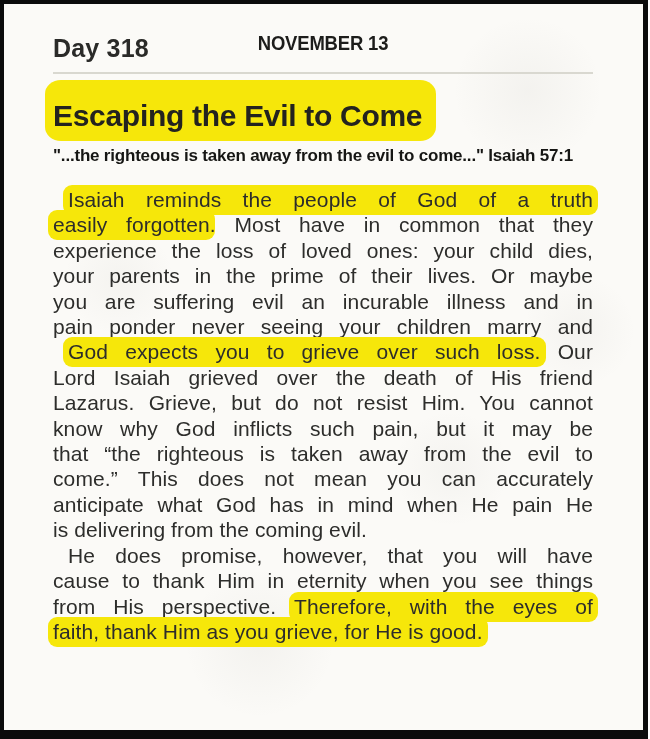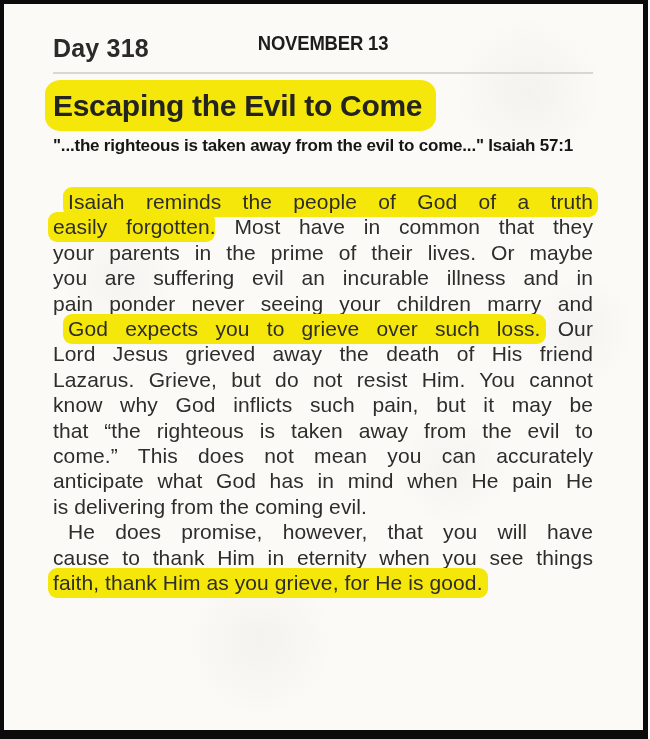--- a/index.html
+++ b/index.html
@@ -39,34 +39,34 @@
 
   .rule { height:2px; background:#d9d8d0; margin-top:8px; }
 
   
   .title { margin-top:6px; line-height:40px; white-space:nowrap; }
   .title .hl-title {
     display:inline-block;
     background:var(--hl, #f6e70a);
     color:#23231f;
     font-size:30px; font-weight:700; letter-spacing:-0.3px;
-    padding:6px 14px 5px 8px;
+    padding:16px 14px 5px 8px;
     margin-left:-8px;
     border-radius:16px / 14px;
   }
 
   .verse {
     margin-top:4px;
     font-size:17px; font-weight:700; color:#161614;
     letter-spacing:-0.2px; line-height:22px;
     white-space:nowrap;
   }
 
   
-  .body { margin-top:32px; color:#2d2d2b; }
+  .body { margin-top:20px; color:#2d2d2b; }
   .line {
     font-size:21px; line-height:25.4px;
     letter-spacing:0.1px;
     text-align:justify; text-align-last:justify;
     white-space:pre-wrap;
     overflow:visible;
   }
   .line.last { text-align-last:left; }
   .line.indent { text-indent:15px; }
 
@@ -94,35 +94,37 @@
     <div class="rule"></div>
 
     <h1 class="title"><mark class="hl-title">Escaping the Evil to Come</mark></h1>
 
     <p class="verse">"...the righteous is taken away from the evil to come..." Isaiah 57:1</p>
 
     <div class="body">
         <div>
           <div class="line indent"><mark class="hl">Isaiah reminds the people of God of a truth</mark></div>
           <div class="line"><mark class="hl">easily forgotten</mark><span>. Most have in common that they</span></div>
+          <div class="line"><span>experience the loss of loved ones: your child dies,</span></div>
           <div class="line"><span>your parents in the prime of their lives. Or maybe</span></div>
           <div class="line"><span>you are suffering evil an incurable illness and in</span></div>
           <div class="line"><span>pain ponder never seeing your children marry and</span></div>
         </div>
         <div>
           <div class="line indent"><mark class="hl">God expects you to grieve over such loss.</mark><span> Our</span></div>
-          <div class="line"><span>Lord Jesus grieved away the death of His friend</span></div>
+          <div class="line"><span>Lord Isaiah grieved over the death of His friend</span></div>
           <div class="line"><span>Lazarus. Grieve, but do not resist Him. You cannot</span></div>
           <div class="line"><span>know why God inflicts such pain, but it may be</span></div>
           <div class="line"><span>that “the righteous is taken away from the evil to</span></div>
           <div class="line"><span>come.” This does not mean you can accurately</span></div>
           <div class="line"><span>anticipate what God has in mind when He pain He</span></div>
           <div class="line last"><span>is delivering from the coming evil.</span></div>
         </div>
         <div>
           <div class="line indent"><span>He does promise, however, that you will have</span></div>
           <div class="line"><span>cause to thank Him in eternity when you see things</span></div>
+          <div class="line"><span>from His perspective. </span><mark class="hl">Therefore, with the eyes of</mark></div>
           <div class="line last"><mark class="hl">faith, thank Him as you grieve, for He is good.</mark></div>
         </div>
       </div>
 
   </div>
 </div>
 
 </body></html>

